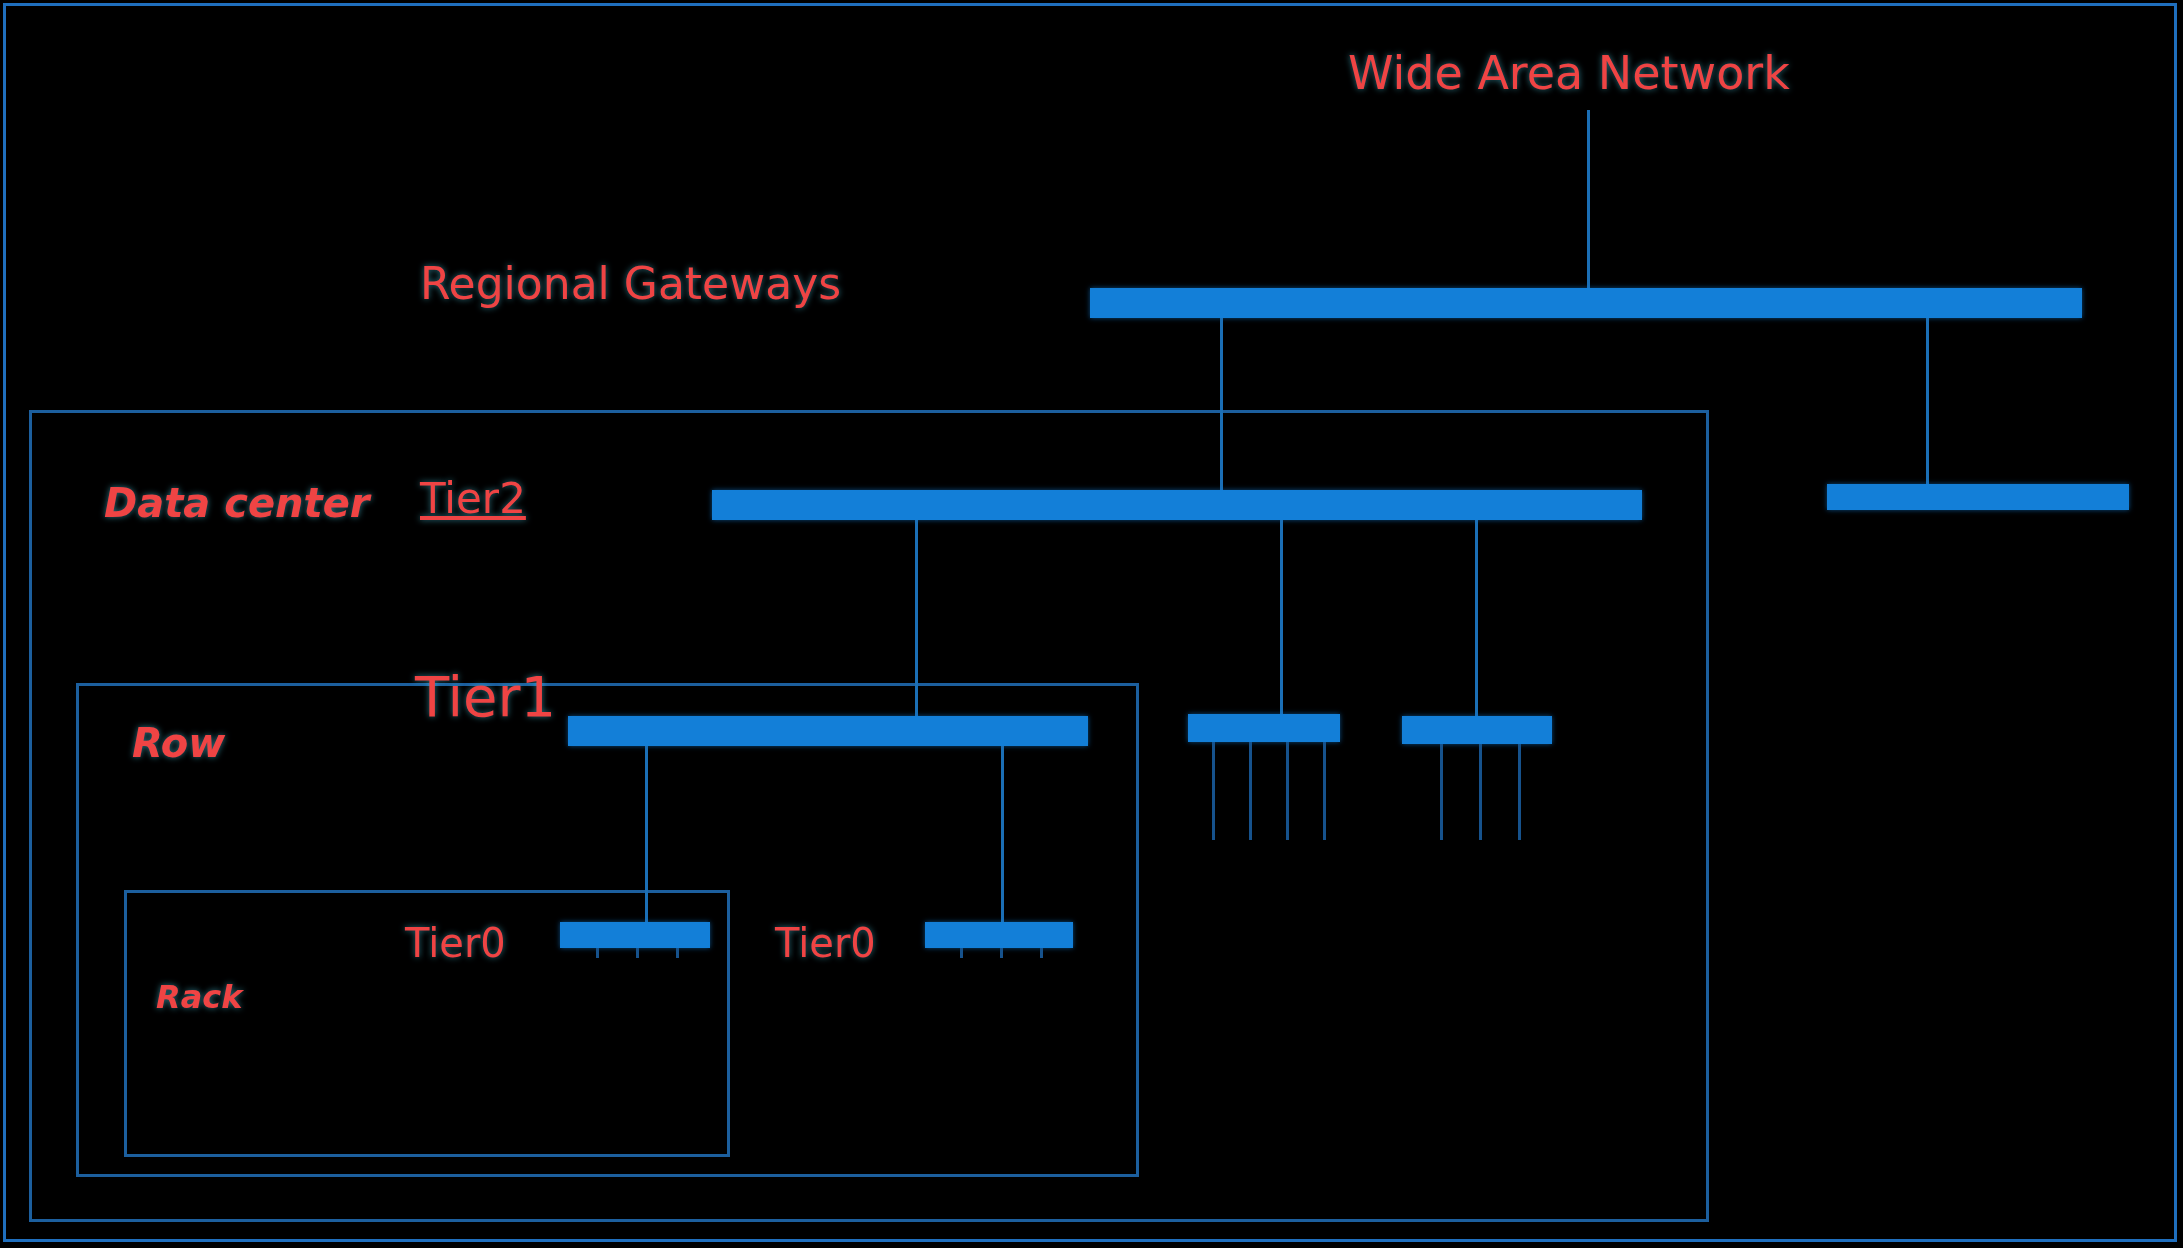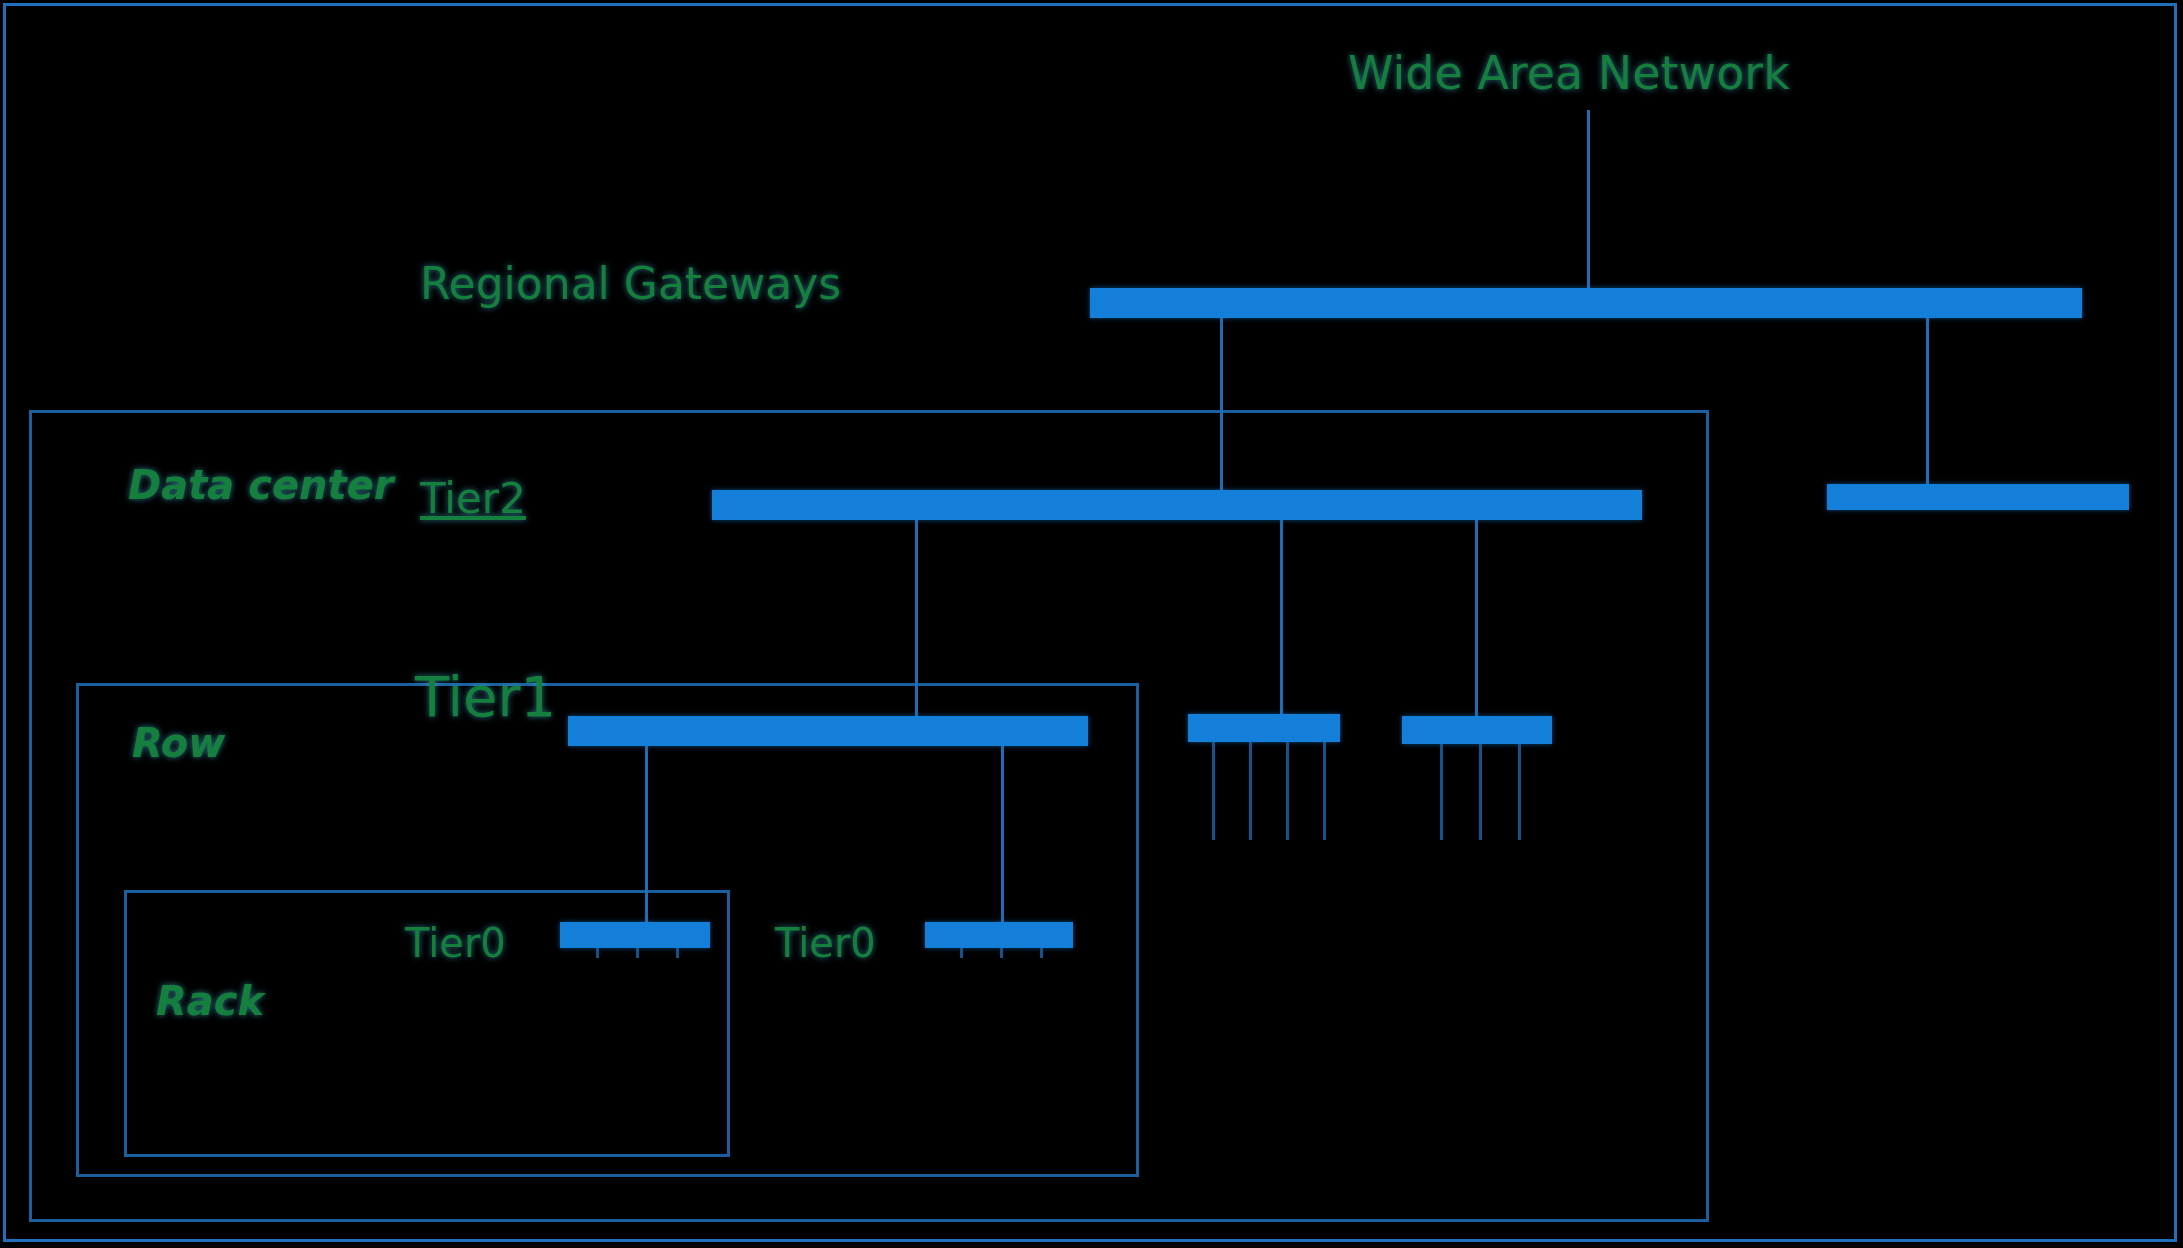--- a/index.html
+++ b/index.html
@@ -50,21 +50,21 @@
   }
   .scope-rack {
     left: 124px;
     top: 890px;
     width: 606px;
     height: 267px;
   }
   
   .label {
     position: absolute;
-    color: #15803d;
+    color: #ef4444;
     white-space: nowrap;
     line-height: 1;
     text-shadow: 0 0 6px rgba(78, 211, 239, 0.55);
   }
   .label-italic {
     font-style: italic;
     font-weight: bold;
   }
   .lbl-wan {
     left: 1348px;
@@ -72,44 +72,43 @@
     font-size: 46px;
   }
   .lbl-regional {
     left: 420px;
     top: 262px;
     font-size: 44px;
     text-align: center;
   }
   .lbl-datacenter {
     left: 104px;
-    top: 465px;
-    font-size: 40px;
-    margin-left: 24px;
+    top: 483px;
+    font-size: 40px;
   }
   .lbl-tier2 {
     left: 420px;
     top: 478px;
     font-size: 42px;
     text-decoration: underline;
   }
   .lbl-row {
     left: 132px;
     top: 723px;
     font-size: 40px;
   }
   .lbl-tier1 {
     left: 415px;
     top: 669px;
     font-size: 56px;
   }
   .lbl-rack {
     left: 156px;
     top: 981px;
-    font-size: 40px;
+    font-size: 32px;
   }
   .lbl-tier0-a {
     left: 405px;
     top: 923px;
     font-size: 40px;
   }
   .lbl-tier0-b {
     left: 775px;
     top: 923px;
     font-size: 40px;

